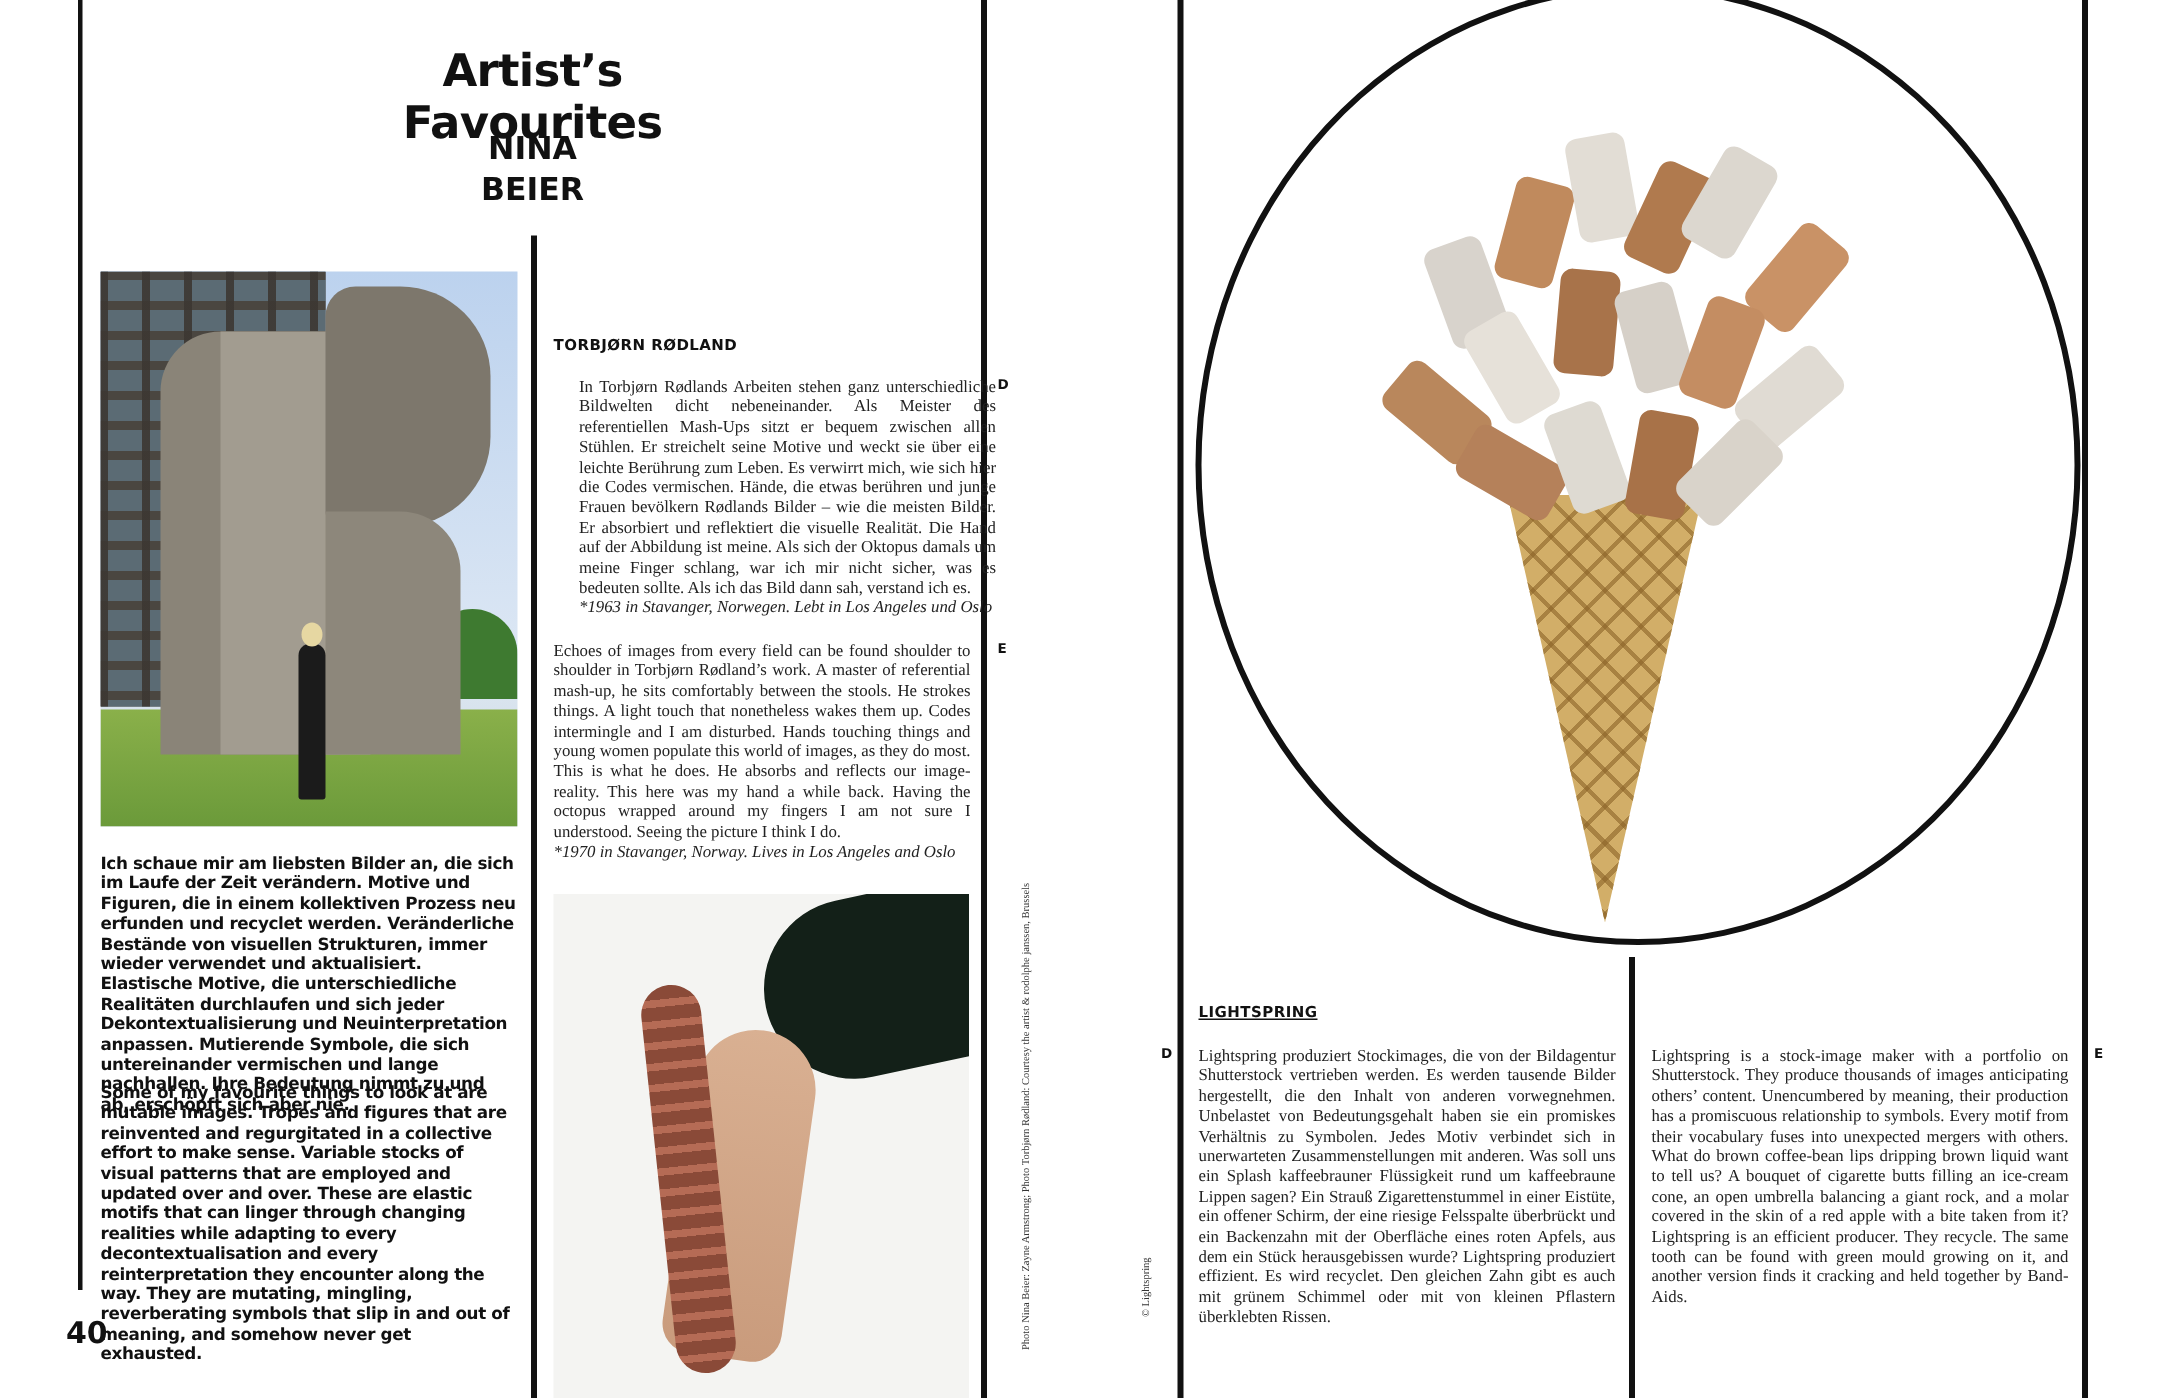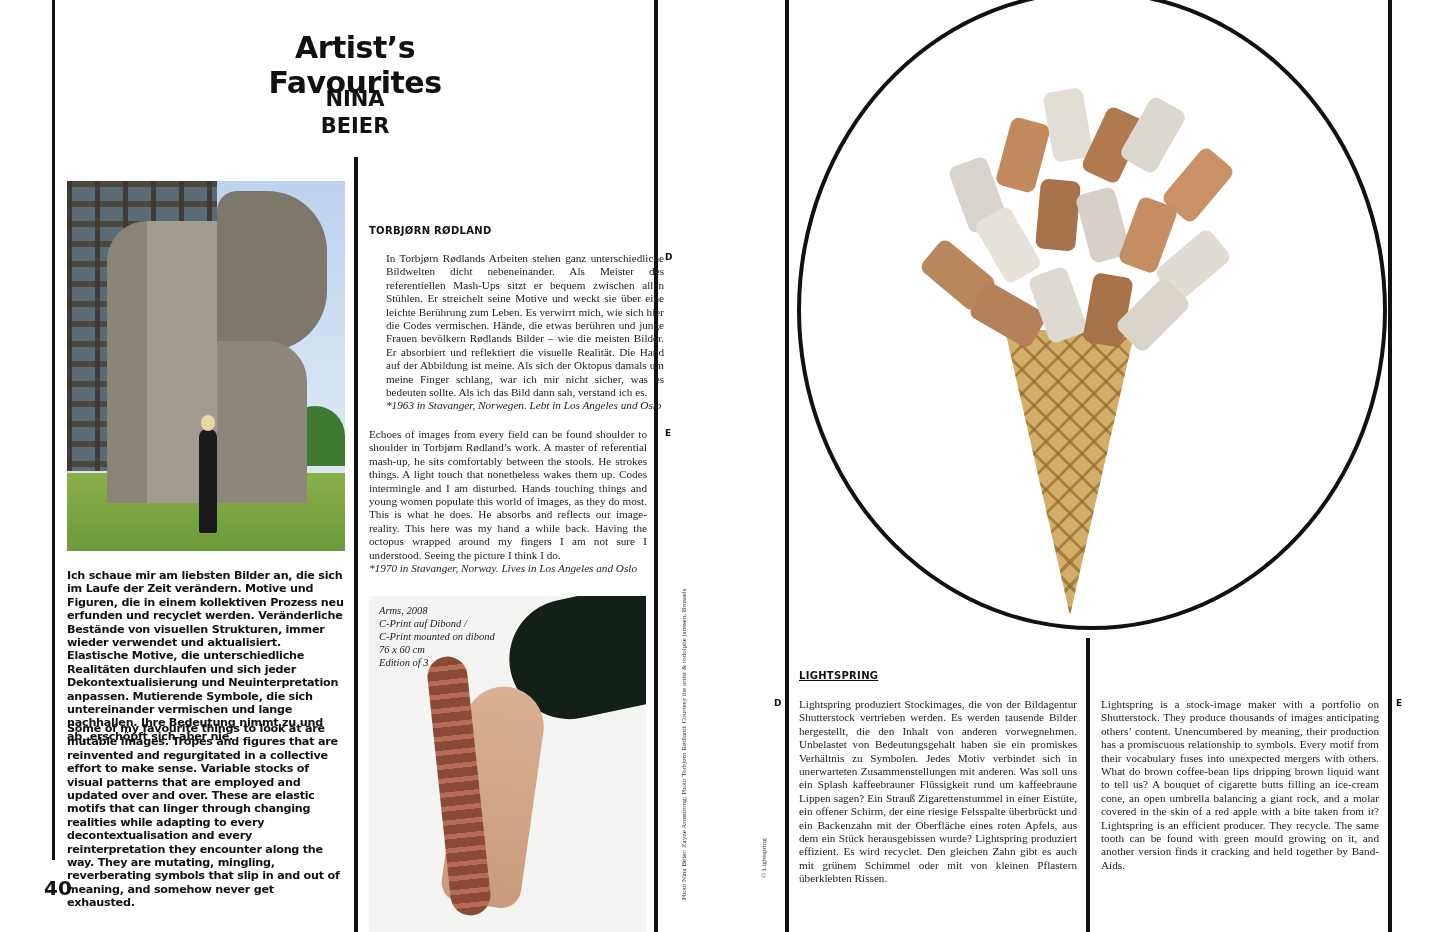--- a/index.html
+++ b/index.html
@@ -82,27 +82,20 @@
   <span>Echoes of images from every field can be found shoulder to shoulder in Torbjørn Rødland’s work. A master of referential mash-up, he sits comfortably between the stools. He strokes things. A light touch that nonetheless wakes them up. Codes intermingle and I am disturbed. Hands touching things and young women populate this world of images, as they do most. This is what he does. He absorbs and reflects our image-reality. This here was my hand a while back. Having the octopus wrapped around my fingers I am not sure I understood. Seeing the picture I think I do.</span>
   <span class="note">*1970 in Stavanger, Norway. Lives in Los Angeles and Oslo</span>
 </div>
 <div class="abs marker" style="left:665px;top:252px;">D</div>
 <div class="abs marker" style="left:665px;top:428px;">E</div>
 
 <div class="abs photo2">
   <div class="sleeve"></div>
   <div class="hand"></div>
   <div class="tentacle"></div>
-  <div class="abs caption" style="left:10px;top:8px;">
-    <div>Arms, 2008</div>
-    <div>C-Print auf Dibond /</div>
-    <div>C-Print mounted on dibond</div>
-    <div>76 x 60 cm</div>
-    <div>Edition of 3</div>
-  </div>
 </div>
 
 <div class="abs vertical-credit" style="left:680px;top:900px;">Photo Nina Beier: Zayne Armstrong; Photo Torbjørn Rødland: Courtesy the artist &amp; rodolphe janssen, Brussels</div>
 
 <div class="abs vertical-credit" style="left:760px;top:878px;">© Lightspring</div>
 
 <div class="abs circle"></div>
 <div class="cone-grid"></div>
 <div class="bouquet" title="Ice-cream cone filled with a bouquet of smoldering cigarette butts">
   <div class="butt" style="left:40px;top:80px;background:#d8d3cc;transform:rotate(-20deg);"></div>

